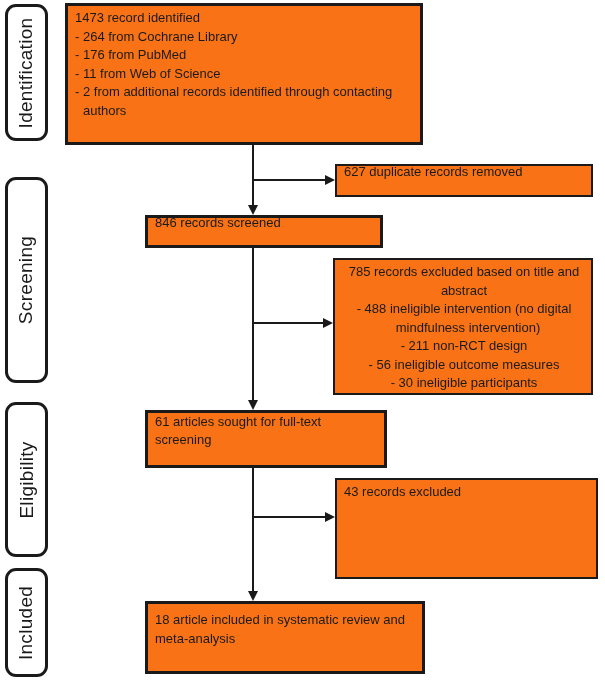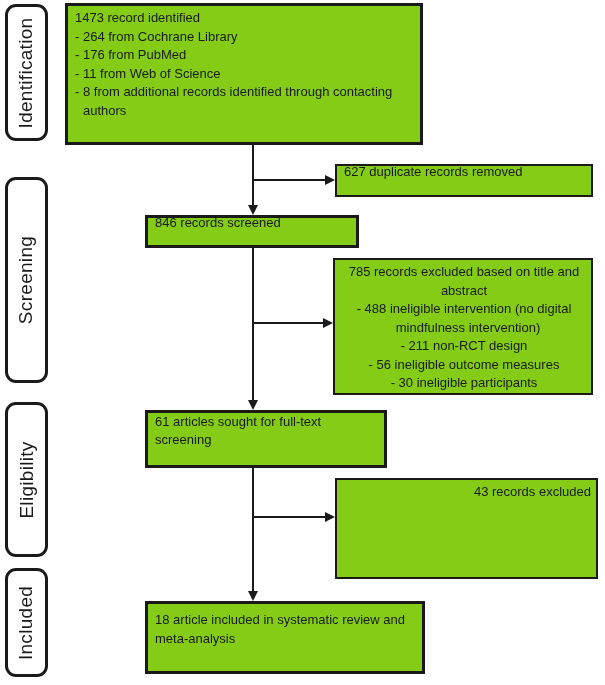--- a/index.html
+++ b/index.html
@@ -12,21 +12,21 @@
     position:absolute;left:5px;width:43px;box-sizing:border-box;
     border:3px solid #1a1a1a;border-radius:11px;background:#ffffff;
     display:flex;align-items:center;justify-content:center;
   }
   .stage span{
     transform:rotate(-90deg);white-space:nowrap;
     font-size:19px;letter-spacing:.3px;color:#1a1a1a;
   }
   
   .fbox{
-    position:absolute;box-sizing:border-box;background:#84cc16;
+    position:absolute;box-sizing:border-box;background:#f97316;
     border:2px solid #1a1a1a;font-size:13px;line-height:18.5px;
     padding:3px 5px 2px 7px;
   }
   .fbox.thick{border-width:3px;}
   .fbox.vcenter{display:flex;flex-direction:column;justify-content:center;padding-top:0;padding-bottom:16px;}
   .items div{padding-left:8px;text-indent:-8px;}
   
   .vline{position:absolute;width:2px;background:#1a1a1a;}
   .hline{position:absolute;height:2px;background:#1a1a1a;}
   .head-down{
@@ -57,47 +57,47 @@
   <div class="stage" style="top:568px;height:109px;">
     <span>Included</span>
   </div>
 
   <div class="fbox thick" style="left:65px;top:3px;width:358px;height:142px;">
     <div>1473 record identified</div>
     <div class="items">
         <div>- 264 from Cochrane Library</div>
         <div>- 176 from PubMed</div>
         <div>- 11 from Web of Science</div>
-        <div>- 8 from additional records identified through contacting authors</div>
+        <div>- 2 from additional records identified through contacting authors</div>
       </div>
   </div>
 
   <div class="fbox vcenter" style="left:335px;top:164px;width:258px;height:33px;">
     <div>627 duplicate records removed</div>
   </div>
 
-  <div class="fbox thick vcenter" style="left:145px;top:215px;width:214px;height:33px;">
+  <div class="fbox thick vcenter" style="left:145px;top:215px;width:238px;height:33px;">
     <div>846 records screened</div>
   </div>
 
   <div class="fbox" style="left:333px;top:258px;width:260px;height:137px;text-align:center;">
     <div>785 records excluded based on title and abstract</div>
     <div class="items">
         <div>- 488 ineligible intervention (no digital mindfulness intervention)</div>
         <div>- 211 non-RCT design</div>
         <div>- 56 ineligible outcome measures</div>
         <div>- 30 ineligible participants</div>
       </div>
   </div>
 
   <div class="fbox thick vcenter" style="left:145px;top:410px;width:242px;height:58px;">
     <div>61 articles sought for full-text screening</div>
   </div>
 
-  <div class="fbox" style="left:335px;top:478px;width:263px;height:101px;text-align:right;">
+  <div class="fbox" style="left:335px;top:478px;width:263px;height:101px;">
     <div>43 records excluded</div>
   </div>
 
   <div class="fbox thick vcenter" style="left:145px;top:601px;width:280px;height:73px;">
     <div>18 article included in systematic review and meta-analysis</div>
   </div>
 
   <div class="vline" style="left:252px;top:145px;height:61px;"></div>
   <div class="head-down" style="left:248px;top:205px;"></div>
   <div class="hline" style="left:253px;top:179px;width:73px;"></div>

